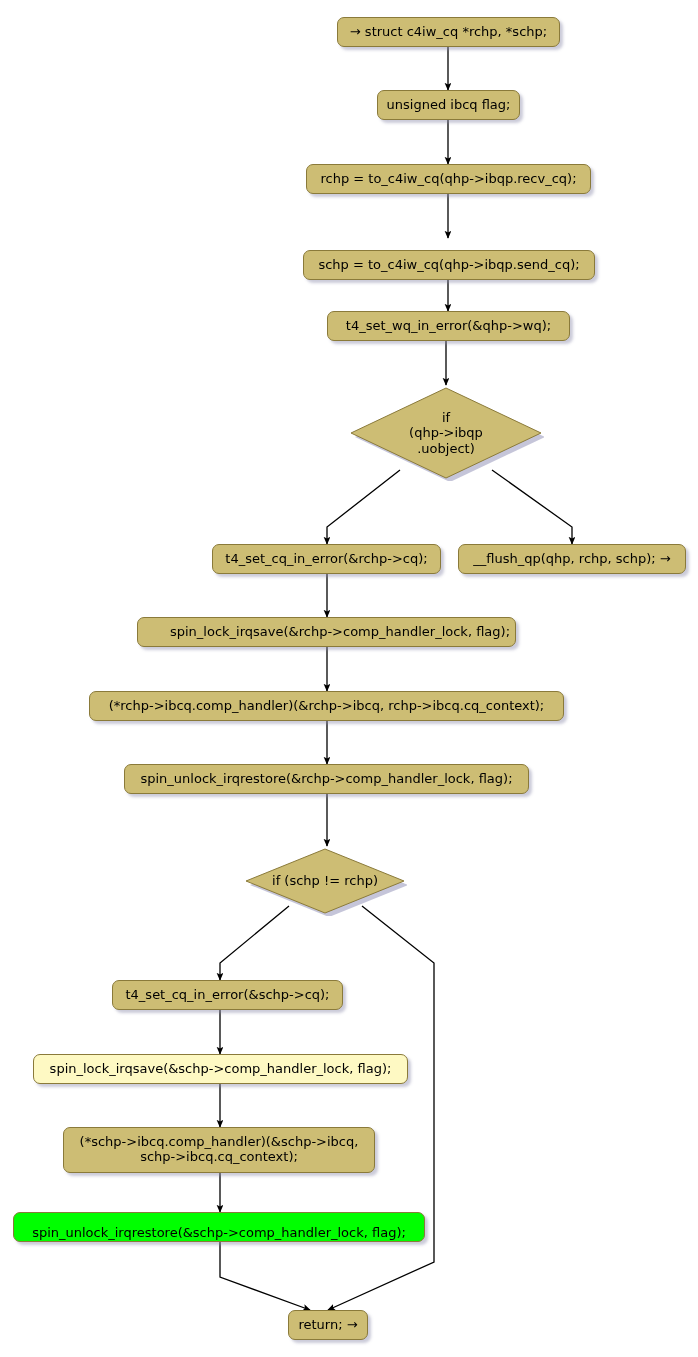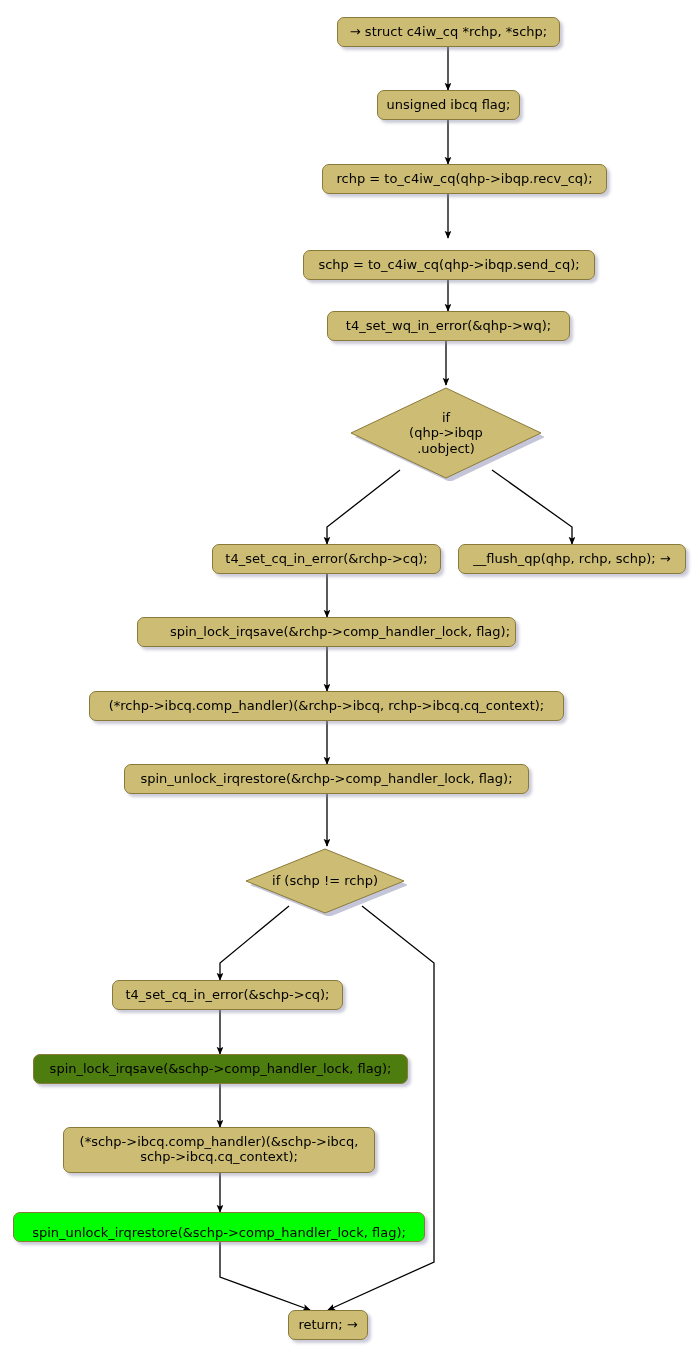--- a/index.html
+++ b/index.html
@@ -32,21 +32,21 @@
     justify-content: center;
     text-align: center;
     font-size: 13px;
     color: #000000;
     line-height: 1.15;
     white-space: pre;
     padding: 0 8px;
     z-index: 3;
   }
   .node.red {
-    background: #4d7c0f;
+    background: #fef9c3;
     border-color: #8a7a3a;
   }
   .node.green {
     background: #00ff00;
     border-color: #8a7a3a;
   }
   .diamond {
     position: absolute;
     box-sizing: border-box;
     z-index: 3;
@@ -106,21 +106,21 @@
         <polyline points="362,906 434,963 434,1262 328,1310" fill="none" stroke="#000000" stroke-width="1.3" marker-end="url(#arrowhead)"></polyline>
         <polyline points="220,1010 220,1054" fill="none" stroke="#000000" stroke-width="1.3" marker-end="url(#arrowhead)"></polyline>
         <polyline points="220,1084 220,1127" fill="none" stroke="#000000" stroke-width="1.3" marker-end="url(#arrowhead)"></polyline>
         <polyline points="220,1173 220,1212" fill="none" stroke="#000000" stroke-width="1.3" marker-end="url(#arrowhead)"></polyline>
         <polyline points="220,1242 220,1277 310,1310" fill="none" stroke="#000000" stroke-width="1.3" marker-end="url(#arrowhead)"></polyline>
       </g>
   </svg>
   <div id="node-layer">
       <div class="node" style="left: 337px; top: 17px; width: 223px; height: 30px; text-align: right;"><span>→ struct c4iw_cq *rchp, *schp;</span></div>
       <div class="node" style="left: 377px; top: 90px; width: 143px; height: 30px;"><span>unsigned ibcq flag;</span></div>
-      <div class="node" style="left: 306px; top: 164px; width: 285px; height: 30px; margin-left: 16px;"><span>rchp = to_c4iw_cq(qhp-&gt;ibqp.recv_cq);</span></div>
+      <div class="node" style="left: 306px; top: 164px; width: 285px; height: 30px;"><span>rchp = to_c4iw_cq(qhp-&gt;ibqp.recv_cq);</span></div>
       <div class="node" style="left: 303px; top: 238px; width: 292px; height: 30px; margin-top: 12px;"><span>schp = to_c4iw_cq(qhp-&gt;ibqp.send_cq);</span></div>
       <div class="node" style="left: 327px; top: 311px; width: 243px; height: 30px;"><span>t4_set_wq_in_error(&amp;qhp-&gt;wq);</span></div>
       <div class="diamond" style="left: 348px; top: 385px; width: 196px; height: 96px;">
         <svg class="dshape" viewBox="0 0 196 96">
           <polygon points="98,3 193,48 98,93 3,48" fill="rgba(150,150,185,0.55)" transform="translate(4,4)"></polygon>
           <polygon points="98,3 193,48 98,93 3,48" fill="#cdbd74" stroke="#8a7a3a" stroke-width="1"></polygon>
         </svg>
         <div class="dlabel">if
 (qhp-&gt;ibqp
 .uobject)</div>

